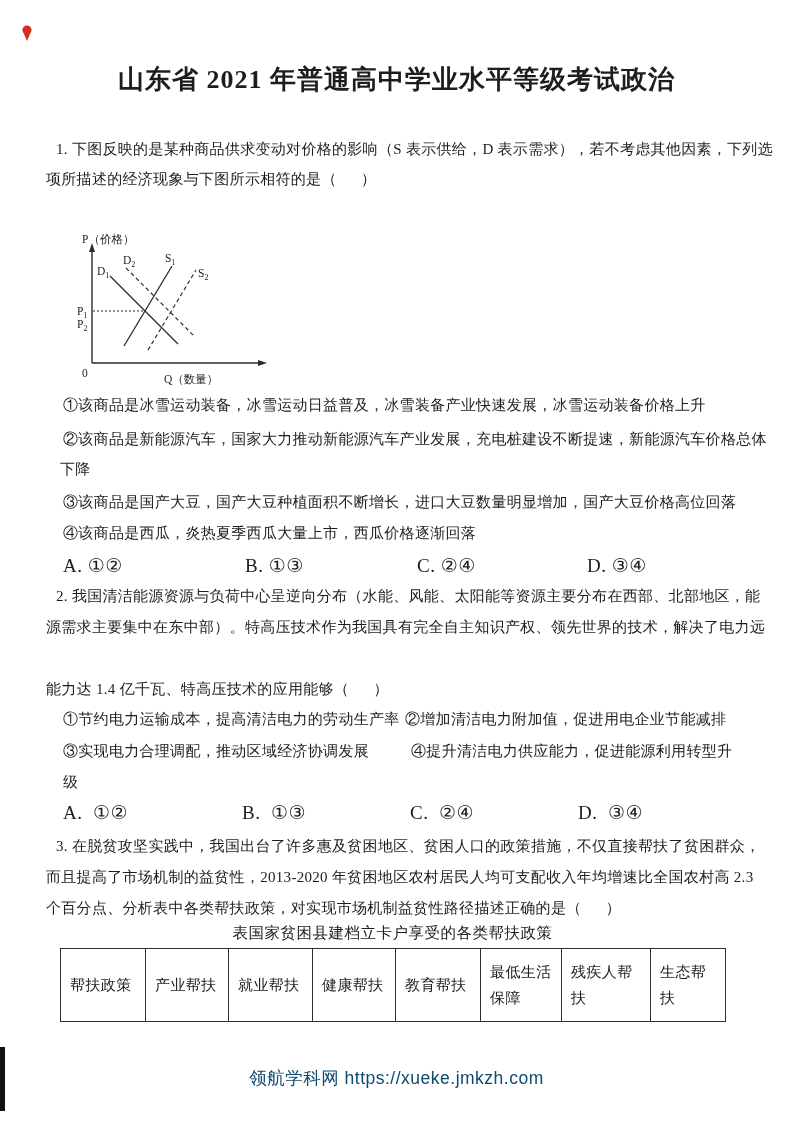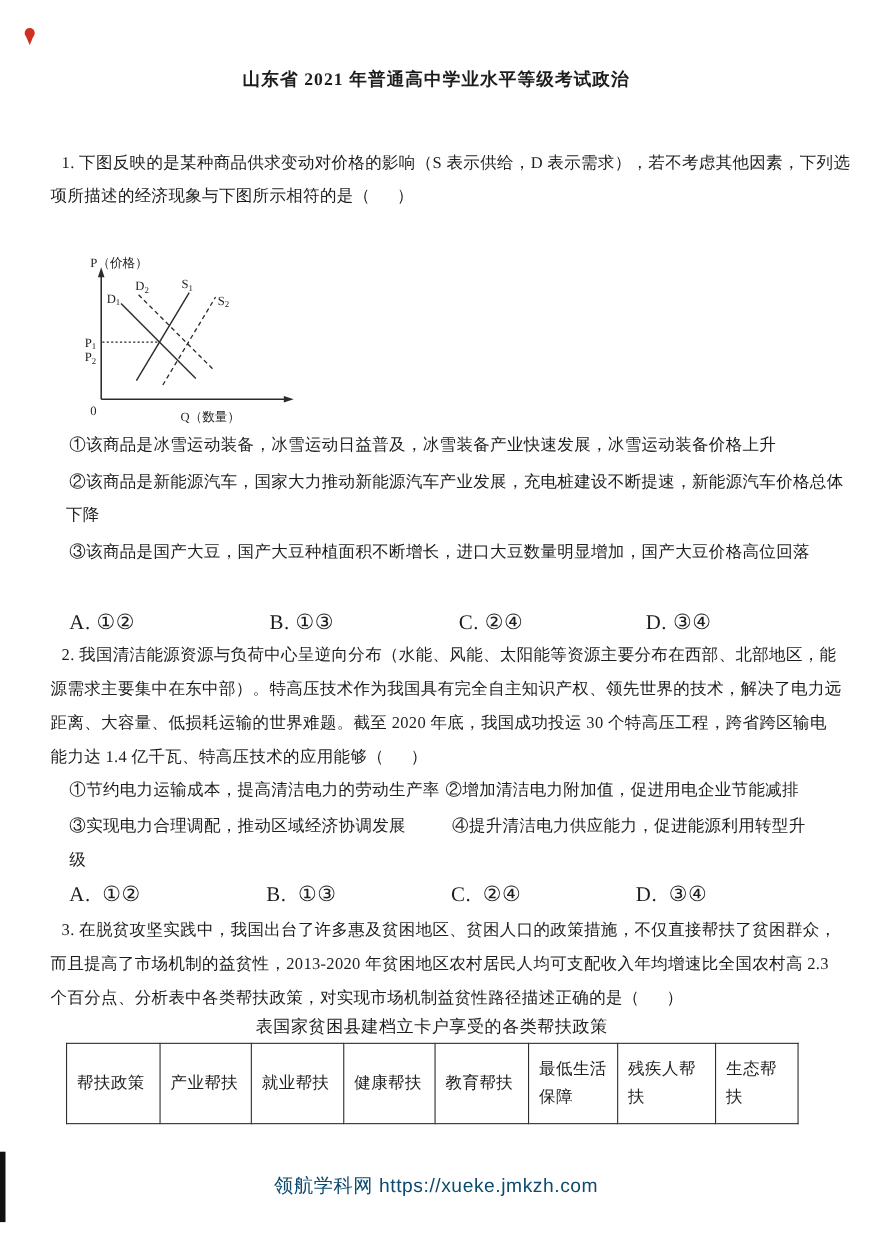--- a/index.html
+++ b/index.html
@@ -6,21 +6,21 @@
   .page {
     position:relative; width:793px; height:1122px; margin:0 auto;
     background:#ffffff; overflow:hidden;
     font-family:"Liberation Serif","DejaVu Serif",serif;
     color:#1d1d1d;
   }
   .abs { position:absolute; white-space:pre; }
   .body-line { font-size:15px; letter-spacing:0.3px; line-height:20px; }
   .title {
     left:0; top:62px; width:793px; text-align:center;
-    font-size:16px; font-weight:bold; letter-spacing:1px;
+    font-size:26px; font-weight:bold; letter-spacing:1px;
   }
   .section-head {
     left:46px; top:103px; font-size:17px; font-weight:bold; letter-spacing:0.6px;
   }
   .choice { font-size:19px; letter-spacing:0.5px; }
   .graph-wrap { left:74px; top:195px; width:200px; height:158px; }
   .graph-wrap svg { display:block; }
   .tbl-caption {
     left:60px; top:923px; width:665px; text-align:center;
     font-size:15.5px; letter-spacing:0.5px;
@@ -86,29 +86,29 @@
 
       <text class="g-label" x="3" y="84"><tspan>P</tspan><tspan class="g-sub" dy="2.5">1</tspan></text>
       <text class="g-label" x="3" y="97"><tspan>P</tspan><tspan class="g-sub" dy="2.5">2</tspan></text>
     </svg>
   </div>
 
   <div class="abs body-line" style="left:63px; top:395px;">①该商品是冰雪运动装备，冰雪运动日益普及，冰雪装备产业快速发展，冰雪运动装备价格上升</div>
   <div class="abs body-line" style="left:63px; top:429px;">②该商品是新能源汽车，国家大力推动新能源汽车产业发展，充电桩建设不断提速，新能源汽车价格总体</div>
   <div class="abs body-line" style="left:60px; top:459px;">下降</div>
   <div class="abs body-line" style="left:63px; top:492px;">③该商品是国产大豆，国产大豆种植面积不断增长，进口大豆数量明显增加，国产大豆价格高位回落</div>
+  <div class="abs body-line" style="left:63px; top:523px;">④该商品是西瓜，炎热夏季西瓜大量上市，西瓜价格逐渐回落</div>
 
   <div class="abs choice" style="left:63px;  top:554px;">A. ①②</div>
   <div class="abs choice" style="left:245px; top:554px;">B. ①③</div>
   <div class="abs choice" style="left:417px; top:554px;">C. ②④</div>
   <div class="abs choice" style="left:587px; top:554px;">D. ③④</div>
 
   <div class="abs body-line" style="left:56px; top:586px;">2. 我国清洁能源资源与负荷中心呈逆向分布（水能、风能、太阳能等资源主要分布在西部、北部地区，能</div>
   <div class="abs body-line" style="left:46px; top:617px;">源需求主要集中在东中部）。特高压技术作为我国具有完全自主知识产权、领先世界的技术，解决了电力远</div>
-  <div class="abs body-line" style="left:46px; top:648px;">距离、大容量、低损耗运输的世界难题。截至 2020 年底，我国成功投运 30 个特高压工程，跨省跨区输电</div>
   <div class="abs body-line" style="left:46px; top:679px;">能力达 1.4 亿千瓦、特高压技术的应用能够（      ）</div>
 
   <div class="abs body-line" style="left:63px;  top:709px;">①节约电力运输成本，提高清洁电力的劳动生产率</div>
   <div class="abs body-line" style="left:405px; top:709px;">②增加清洁电力附加值，促进用电企业节能减排</div>
   <div class="abs body-line" style="left:63px;  top:741px;">③实现电力合理调配，推动区域经济协调发展</div>
   <div class="abs body-line" style="left:411px; top:741px;">④提升清洁电力供应能力，促进能源利用转型升</div>
   <div class="abs body-line" style="left:63px;  top:772px;">级</div>
 
   <div class="abs choice" style="left:63px;  top:801px;">A.  ①②</div>
   <div class="abs choice" style="left:242px; top:801px;">B.  ①③</div>

